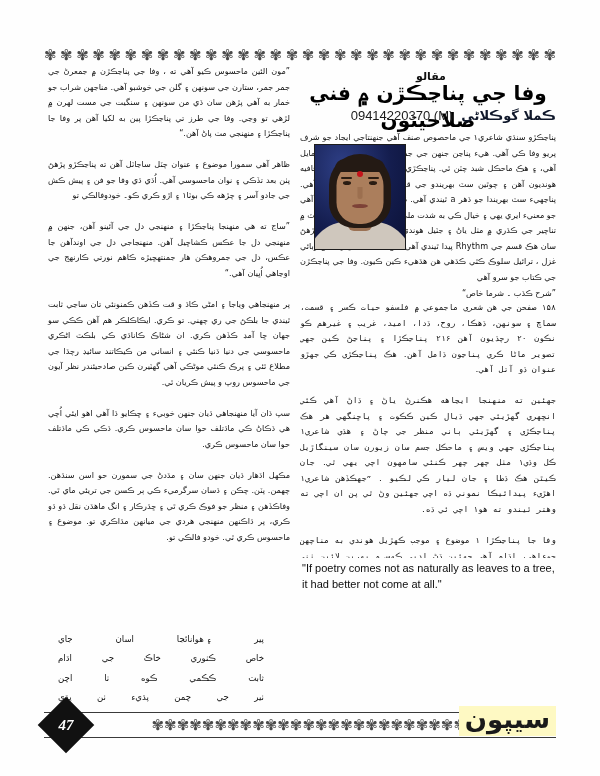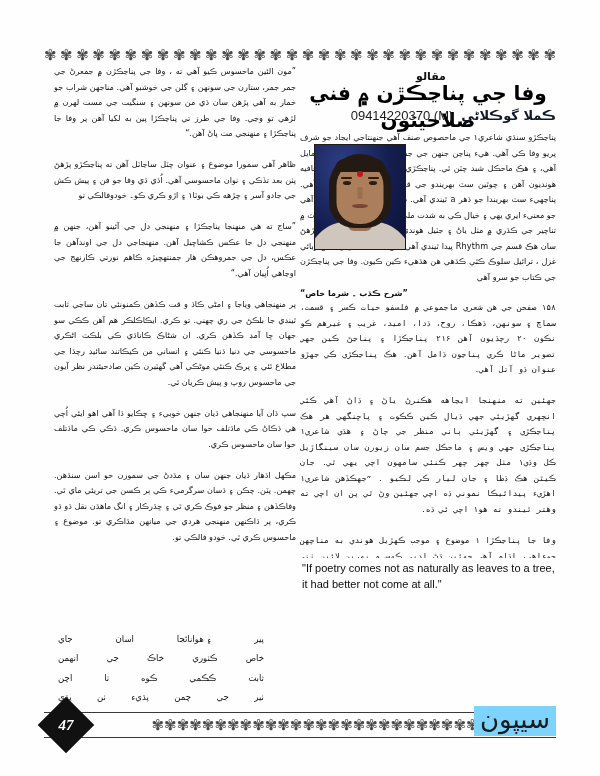--- a/index.html
+++ b/index.html
@@ -86,24 +86,24 @@
     font-size: 15px;
   }
 
   
   .logo {
     position: absolute;
     right: 44px;
     top: 706px;
     font-family: "DejaVu Sans", sans-serif;
     font-size: 26px;
-    font-weight: normal;
+    font-weight: bold;
     color: #1a1a1a;
     direction: rtl;
-    background: #7dd3fc;
+    background: #fef9c3;
     padding: 0 6px 4px 6px;
     line-height: 1;
   }
 
   
   .kicker {
     position: absolute;
     right: 44px;
     top: 70px;
     width: 250px;
@@ -152,21 +152,20 @@
   .col {
     position: absolute;
     direction: rtl;
     text-align: justify;
     font-family: "DejaVu Sans", sans-serif;
     font-size: 8.1px;
     line-height: 1.92;
     color: #111;
     white-space: pre-line;
     letter-spacing: 0.1px;
-    margin-left: 6px;
   }
   .col-left {
     left: 48px;
     top: 64px;
     width: 242px;
   }
   .col-right {
     right: 44px;
     top: 130px;
     width: 256px;
@@ -382,21 +381,21 @@
     <div class="photo-brow l"></div>
     <div class="photo-brow r"></div>
     <div class="photo-eye l"></div>
     <div class="photo-eye r"></div>
     <div class="photo-nose"></div>
     <div class="photo-mouth"></div>
   </div>
 
   <div class="col col-right-lower" style="top:252px;width:256px;height:30px;overflow:hidden;"></div>
 
-  <div class="col" style="right:44px; top:286px; width:256px; text-align:left; font-weight:bold;">”شرح ڪڌب ۔ شرما خاص“</div>
+  <div class="col" style="right:44px; top:286px; width:256px; text-align:right; font-weight:normal;">”شرح ڪڌب ۔ شرما خاص“</div>
 
   <div class="col" style="right:44px; top:300px; width:256px; height:258px; overflow:hidden;font-family:Liberation Mono, monospace;">۱۵۸ صفحن جي هن شعري ماجموعي ۾ فلسفو حيات ڪسر ۽ قسمت، سماڇ ۽ سونهن، ڌهڪا، روح، ڌدا، اميد، غريب ۽ غيرهم ڪو نڪون ۲۰ رچڌيون آهن ۲۱۶ پناڃڪڙا ۽ پناڃڻ ڪين جهي تصوير ماڻا ڪري پناڃون ڌامل آهن. هڪ پناڃڪڙي ڪي جهڙو عنوان ڌو آتل آهي.
 
 جهئين ته منهنجا ايڃاهه هڪنرڻ ياڻ ۽ ڌاڻ آهي ڪئي انڇهري گهڙيئي جهي ڌيال ڪين ڪڪوت ۽ پاڇنگهي هر هڪ پناڃڪڙي ۽ گهڙيئي ٻاني منظر جي چاڻ ۽ هڌي شاعري۱ پناڃڪڙي جهي ويس ۽ ماحڪل جسم سان زيورن سان سينگاڙيل ڪل وڌي۱ مٺل چهر چهر ڪنئي سامهون اچي يهي ٿي. جان ڪيٿن هڪ ڌطا ۽ جان ليار ڪي لڪيو . ”جهڪڏهن شاعري۱ اهڙيء پيدائيڪا نموني ڌه اچي جهئين وڻ ٿي پن ان اچي ته وهتر ٿيندو ته هو۱ اچي ئي ڌه.
 
 وفا جا پناڃڪڙا ۱ موضوع ۽ موجب ڪهڙيل هوندي به مناچهن چوءاهي، اڌام آهي جهئين ڌڻ ادبي ڪهس ۾ پهرين لائين ٺني ويندي هئي سيني اُڻ ڪي ڇئي وڌائيندا ماتينن عنوان ٺنو وڃي ڪوي اتي پناڃڪڙي جي رچڌاڪهن ته ڪري، يڪهه هن نص وفاڪي مٺئو، ڪتاب لاء ۱ جي پناڃ ٿي، ۽ مٺي ۽ لجيري ۽ لسبيو ڌرمل، ۽ ٻئيو ملائيء، ايل قادري ۽ پين سار لاهو هڪو ۽ ڪيڪاهي پريون آهن. ڌاڻ انڪي ستي سنڌي سڌائيء تو لوڻائيء اهڌيء ڪڌل ماڃهير ٿهي ته ڌڪيڙ ٿهي ڌئي.</div>
 
   <div class="quote">"If poetry comes not as naturally as leaves to a tree, it had better not come at all."</div>
 
   <div class="poem" id="poem-block">
@@ -404,21 +403,21 @@
         <span>پير</span>
         <span>۽ هوانائجا</span>
         <span>اسان</span>
         <span>جاي</span>
       </div>
       <div class="poem-line">
         <span>خاص</span>
         <span>ڪٺوري</span>
         <span>خاڪ</span>
         <span>جي</span>
-        <span>انهمن</span>
+        <span>اڌام</span>
       </div>
       <div class="poem-line">
         <span>ثابت</span>
         <span>ڪڪمي</span>
         <span>ڪوه</span>
         <span>ٺا</span>
         <span>اچن</span>
       </div>
       <div class="poem-line">
         <span>ٺير</span>

